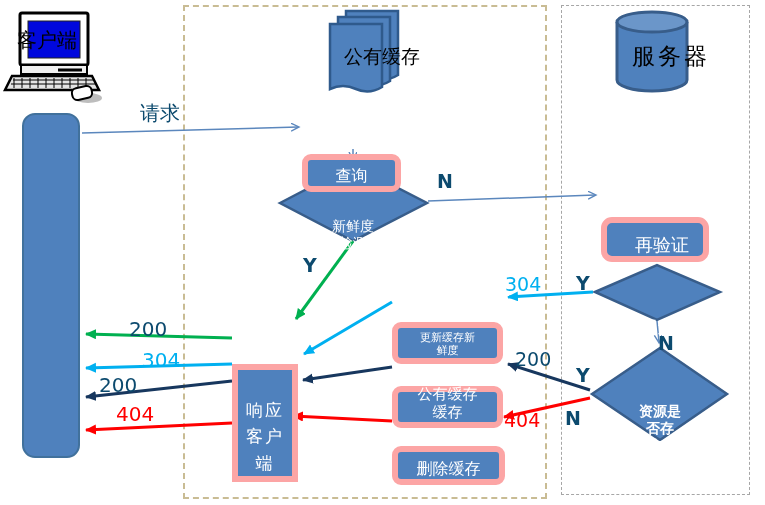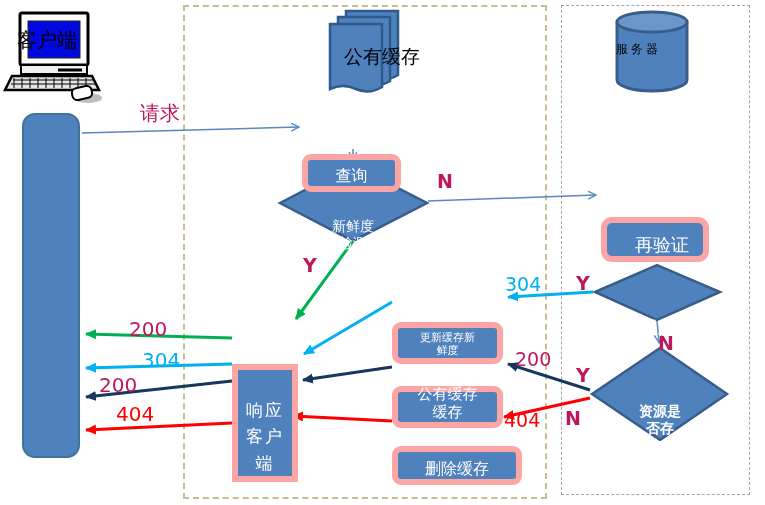--- a/index.html
+++ b/index.html
@@ -8,47 +8,47 @@
     font-family:"DejaVu Sans","Liberation Sans",sans-serif;
   }
   
   .section{position:absolute;pointer-events:none;}
   #cache-section{left:183px;top:5px;width:360px;height:490px;border:2px dashed #c9bc94;}
   #server-section{left:561px;top:5px;width:187px;height:488px;border:1px dashed #a6a6a6;}
   
   .icon-caption{position:absolute;color:#000;white-space:nowrap;}
   #client-caption{left:17px;top:27px;font-size:20px;}
   #cache-caption{left:311px;top:44px;font-size:19px;margin-left:33px;}
-  #server-caption{left:616px;top:41px;font-size:12px;letter-spacing:3px;}
+  #server-caption{left:632px;top:41px;font-size:23px;letter-spacing:3px;}
   
   .node{
     position:absolute;display:flex;flex-direction:column;align-items:center;justify-content:flex-end;
     background:#4f81bd;border:6px solid #fca5a5;border-radius:9px;color:#fff;
     text-align:center;line-height:1.25;box-sizing:border-box;margin-top:44px;
   }
   #node-query{left:302px;top:110px;width:99px;height:38px;font-size:16px;}
   #node-revalidate{left:601px;top:173px;width:108px;height:45px;font-size:18px;border-radius:11px;padding-left:14px;}
   #node-update-freshness{left:392px;top:278px;width:111px;height:42px;font-size:11px;}
   #node-store-new{left:392px;top:342px;width:111px;height:42px;font-size:15px;}
-  #node-delete-cache{left:392px;top:402px;width:130px;height:39px;font-size:16px;}
+  #node-delete-cache{left:392px;top:402px;width:113px;height:39px;font-size:16px;}
   #node-respond{left:232px;top:320px;width:66px;height:118px;font-size:17px;border-radius:0;line-height:1.55;letter-spacing:2px;}
   
   .diamond-label{
     position:absolute;color:#fff;text-align:center;line-height:1.2;pointer-events:none;margin-top:36px;
   }
   #freshness-label{left:303px;top:182px;width:100px;font-size:14px;}
   #pass-label{left:612px;top:282px;width:100px;font-size:16px;}
   #exists-label{left:610px;top:367px;width:100px;font-size:14px;font-weight:bold;}
   
   #client-bar{
     position:absolute;left:22px;top:113px;width:58px;height:345px;
     background:#4f81bd;border:2px solid #41719c;border-radius:13px;box-sizing:border-box;
   }
   
-  .edge-label{position:absolute;color:#be185d;white-space:nowrap;}
+  .edge-label{position:absolute;color:#0c4a6e;white-space:nowrap;}
   .yn{font-size:19px;font-weight:700;}
   .code{font-size:19px;}
   #lbl-request{left:140px;top:100px;font-size:20px;}
   #lbl-freshness-no{left:437px;top:170px;}
   #lbl-freshness-yes{left:303px;top:254px;}
   #lbl-pass-yes{left:576px;top:272px;}
   #lbl-304-server{left:505px;top:273px;color:#00b0f0;}
   #lbl-pass-no{left:658px;top:332px;}
   #lbl-exists-yes{left:576px;top:364px;}
   #lbl-200-server{left:515px;top:348px;}

